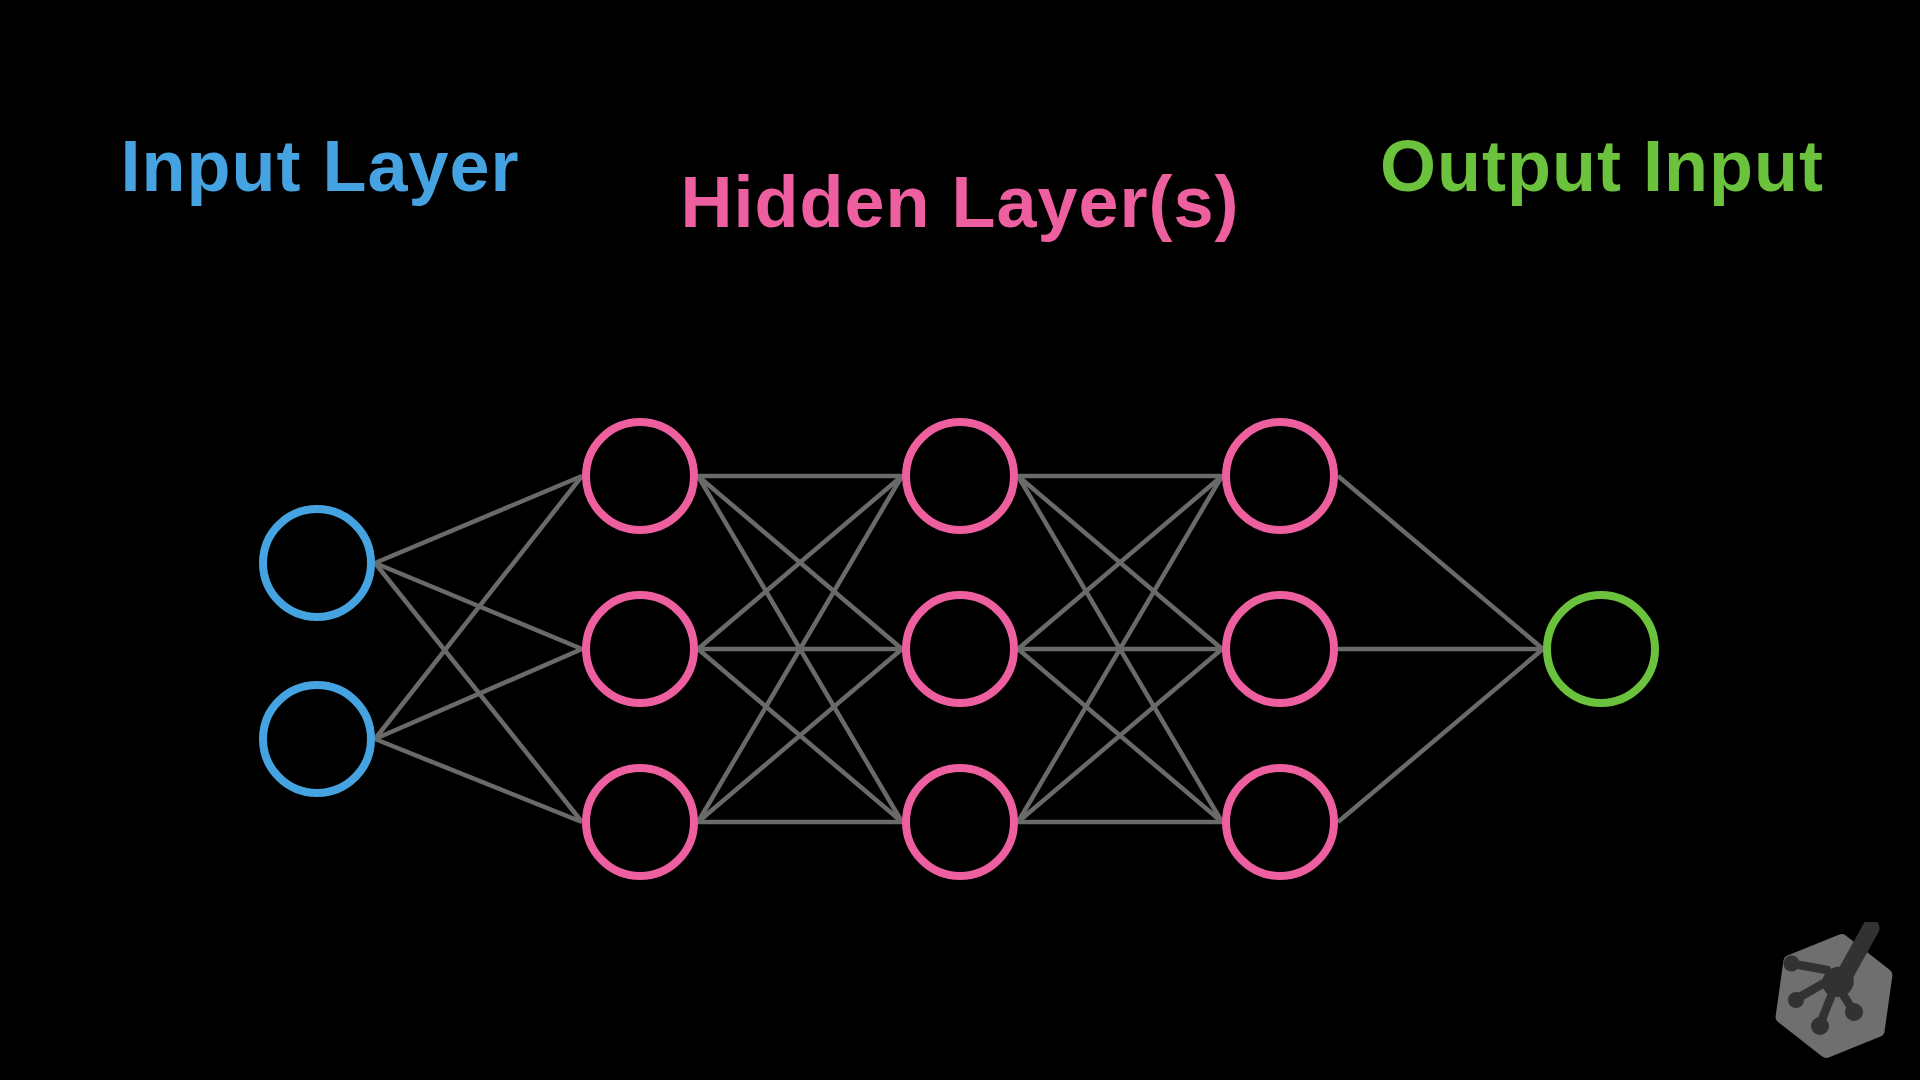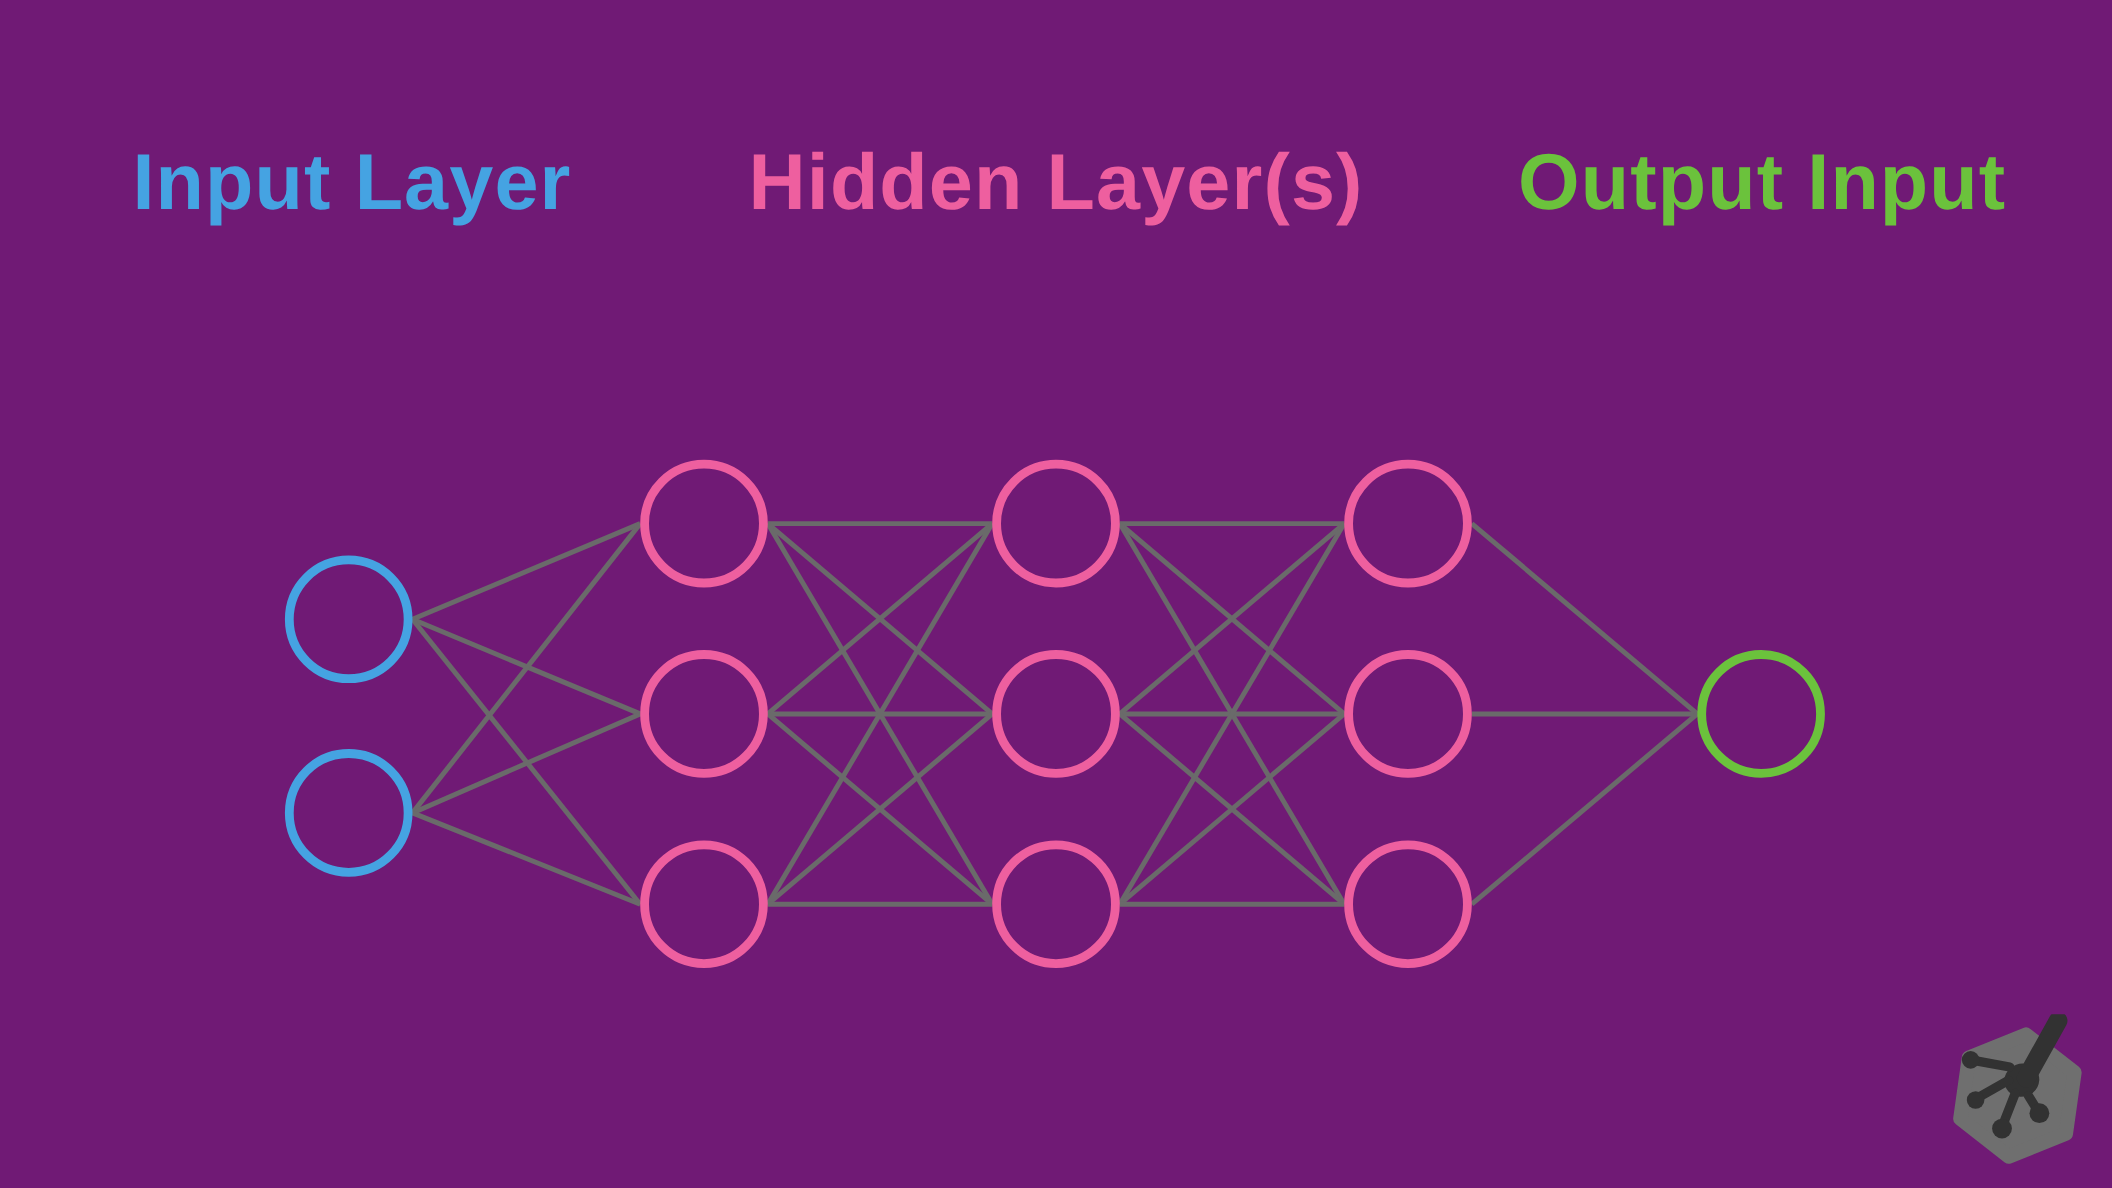--- a/index.html
+++ b/index.html
@@ -34,25 +34,25 @@
   }
   #brand-logo {
     position: absolute;
     right: 16px;
     bottom: 16px;
   }
 </style>
 </head>
 <body>
 
-<div class="stage" style="background-color: #701a75;">
+<div class="stage" style="background-color: #000000;">
 
   <div class="layer-label" id="label-input" style="color: rgb(69, 163, 226);">Input Layer</div>
 
-  <div class="layer-label" id="label-hidden" style="color: rgb(238, 95, 159);">Hidden Layer(s)</div>
+  <div class="layer-label" id="label-hidden" style="color: rgb(238, 95, 159); margin-top: 36px;">Hidden Layer(s)</div>
 
   <div class="layer-label" id="label-output" style="color: rgb(107, 194, 60);">Output Input</div>
 
   <svg id="network" width="1920" height="1080" viewBox="0 0 1920 1080">
       <line x1="375" y1="563" x2="582" y2="476" stroke="#6a6a6a" stroke-width="4.5"></line>
       <line x1="375" y1="563" x2="582" y2="649" stroke="#6a6a6a" stroke-width="4.5"></line>
       <line x1="375" y1="563" x2="582" y2="822" stroke="#6a6a6a" stroke-width="4.5"></line>
       <line x1="375" y1="739" x2="582" y2="476" stroke="#6a6a6a" stroke-width="4.5"></line>
       <line x1="375" y1="739" x2="582" y2="649" stroke="#6a6a6a" stroke-width="4.5"></line>
       <line x1="375" y1="739" x2="582" y2="822" stroke="#6a6a6a" stroke-width="4.5"></line>

